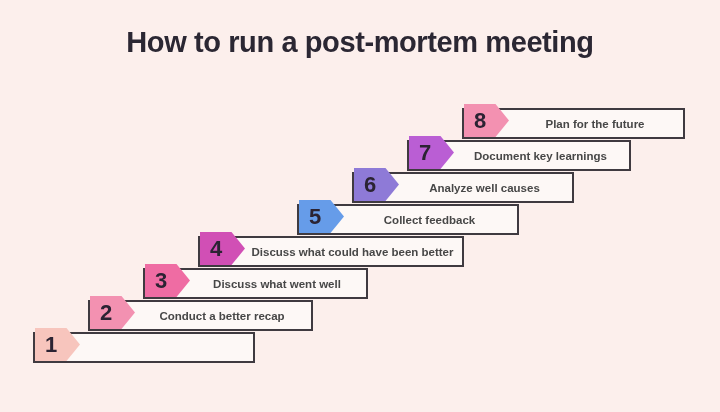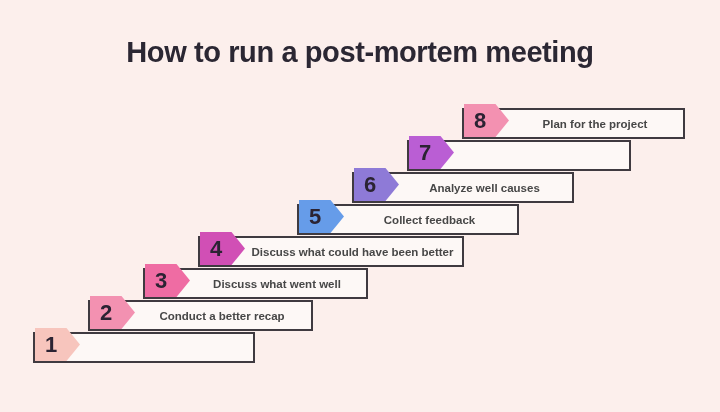--- a/index.html
+++ b/index.html
@@ -13,21 +13,21 @@
   *{margin:0;padding:0;box-sizing:border-box;}
   html,body{width:720px;height:412px;}
   body{
     background:var(--background);
     font-family:"Liberation Sans","DejaVu Sans",sans-serif;
     position:relative;
     overflow:hidden;
   }
   .title{
     position:absolute;
-    top:36px;left:0;right:0;
+    top:26px;left:0;right:0;
     text-align:center;
     font-size:29px;
     font-weight:800;
     letter-spacing:-0.4px;
     color:var(--title-text);
   }
   .diagram{position:absolute;inset:0;}
   .step{
     position:absolute;
     height:31px;
@@ -117,22 +117,23 @@
     <div class="chevron">
       <span class="num">6</span>
     </div>
     <span class="label">Analyze well causes</span>
   </div>
 
   <div class="step step-7" style="--chev: #BA5ED4;">
     <div class="chevron">
       <span class="num">7</span>
     </div>
+    <span class="label">Document key learnings</span>
   </div>
 
   <div class="step step-8" style="--chev: #F391B1;">
     <div class="chevron">
       <span class="num">8</span>
     </div>
-    <span class="label">Plan for the project</span>
+    <span class="label">Plan for the future</span>
   </div>
 
 </div>
 
 </body></html>

